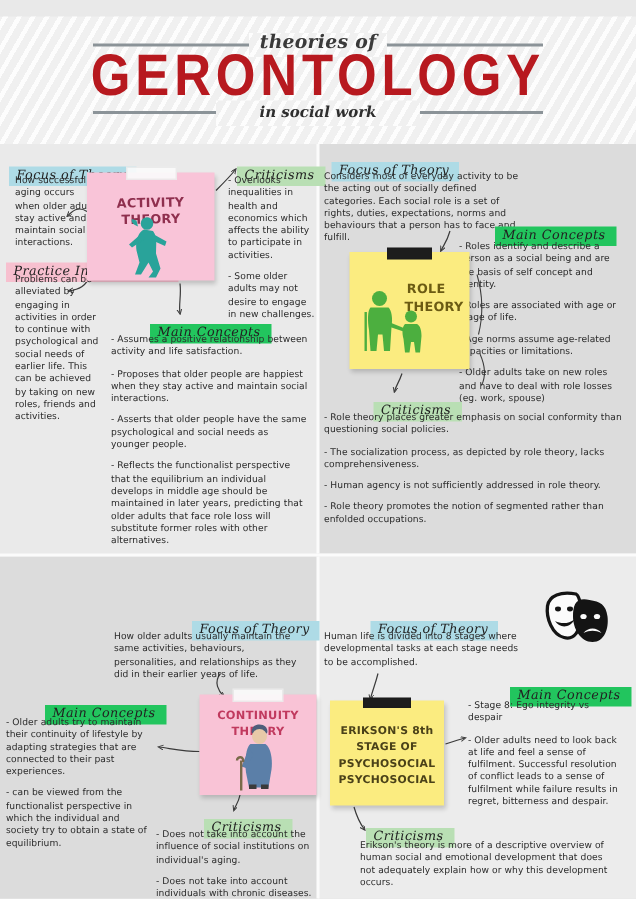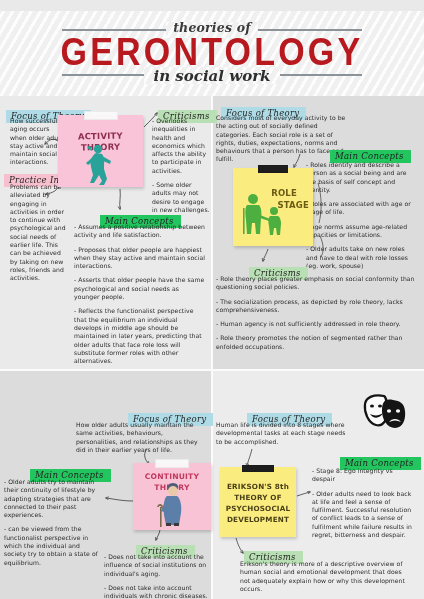--- a/index.html
+++ b/index.html
@@ -90,21 +90,21 @@
     color: #b7191f;
     line-height: 38px;
     transform: scaleY(1.15);
     z-index: 3;
   }
   .hdr-script-bot {
     position: absolute; top: 57px; left: 0; right: 0;
     text-align: center;
     font-family: "DejaVu Serif", serif;
     font-style: italic; font-weight: bold;
-    font-size: 15px; color: #2e2e2e;
+    font-size: 10px; color: #2e2e2e;
     line-height: 16px;
     z-index: 3;
   }
 
   
   .quad {
     position: absolute;
     overflow: hidden;
   }
   #q-tl { left: 0;   top: 85px;  width: 212px; height: 273px; background: #eaeaea; }
@@ -317,21 +317,21 @@
   <div class="blk btext" style="left:216px; top:264px; width:200px;">
     <p>- Role theory places greater emphasis on social conformity than questioning social policies.</p>
     <p>- The socialization process, as depicted by role theory, lacks comprehensiveness.</p>
     <p>- Human agency is not sufficiently addressed in role theory.</p>
     <p>- Role theory promotes the notion of segmented rather than enfolded occupations.</p>
   </div>
 
   <div class="note" id="note-role">
     <div class="note-tape"></div>
     <div class="note-title" style="left:18px; right:16px; text-align:right;">ROLE</div>
-    <div class="note-title l2" style="left:18px; right:4px; text-align:right;">STAGE</div>
+    <div class="note-title l2" style="left:18px; right:4px; text-align:right;">THEORY</div>
     <svg width="80" height="78" style="position:absolute;left:0;top:0;">
       <g fill="#4caf3f">
         <circle cx="20" cy="31" r="5"></circle>
         <path d="M14,37 C12,39 12,46 13,52 L14,66 L18,66 L19,55 L22,55 L23,66 L27,66 L28,50 C29,44 28,39 26,37 Z"></path>
         <rect x="10" y="40" width="1.6" height="26"></rect>
         <circle cx="41" cy="43" r="4"></circle>
         <path d="M37,48 C35,50 35,54 36,58 L37,67 L40,67 L41,60 L43,60 L44,67 L47,67 L48,56 C48,52 47,49 45,48 Z"></path>
         <path d="M27,47 L37,51 L36,53 L27,50 Z"></path>
       </g>
     </svg>
@@ -390,21 +390,21 @@
 
   <div class="blk" style="left:244px; top:534px;">
     <span class="chip chip-green">Criticisms</span>
   </div>
   <div class="blk btext" style="left:240px; top:549px; width:172px;">
     <p>Erikson's theory is more of a descriptive overview of human social and emotional development that does not adequately explain how or why this development occurs.</p>
   </div>
 
   <div class="note" id="note-erikson">
     <div class="note-tape"></div>
-    <div class="note-title">ERIKSON'S 8th THEORY OF PSYCHOSOCIAL DEVELOPMENT</div>
+    <div class="note-title">ERIKSON'S 8th STAGE OF PSYCHOSOCIAL PSYCHOSOCIAL</div>
   </div>
 
   <svg id="mask-icon" viewBox="0 0 46 38">
     <g>
       <path d="M22,4 C12,2 4,5 3,12 C2,20 6,31 14,33 C21,35 25,28 25,20 C25,12 25,6 22,4 Z" fill="#fbfbfb" stroke="#141414" stroke-width="2.2"></path>
       <ellipse cx="10" cy="14" rx="2" ry="1.6" fill="#141414"></ellipse>
       <ellipse cx="18" cy="14" rx="2" ry="1.6" fill="#141414"></ellipse>
       <path d="M8,22 C11,27 18,27 21,21 C17,24 12,24 8,22 Z" fill="#141414"></path>
       <path d="M31,8 C22,6 20,11 20,19 C20,27 25,36 33,36 C41,36 44,27 43,19 C42,11 38,9 31,8 Z" fill="#141414"></path>
       <ellipse cx="27" cy="19" rx="2.1" ry="1.7" fill="#fbfbfb"></ellipse>

